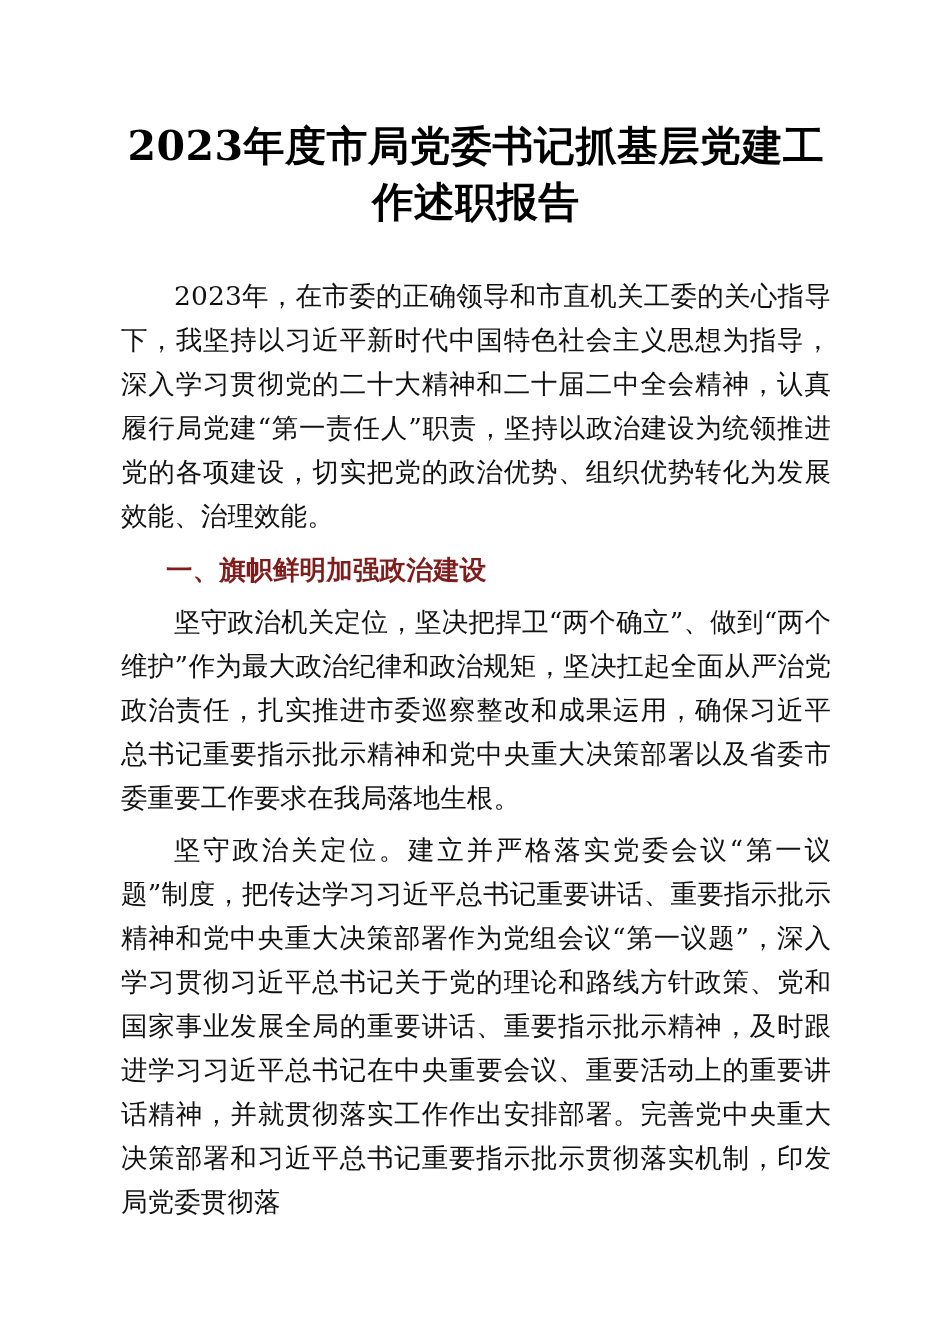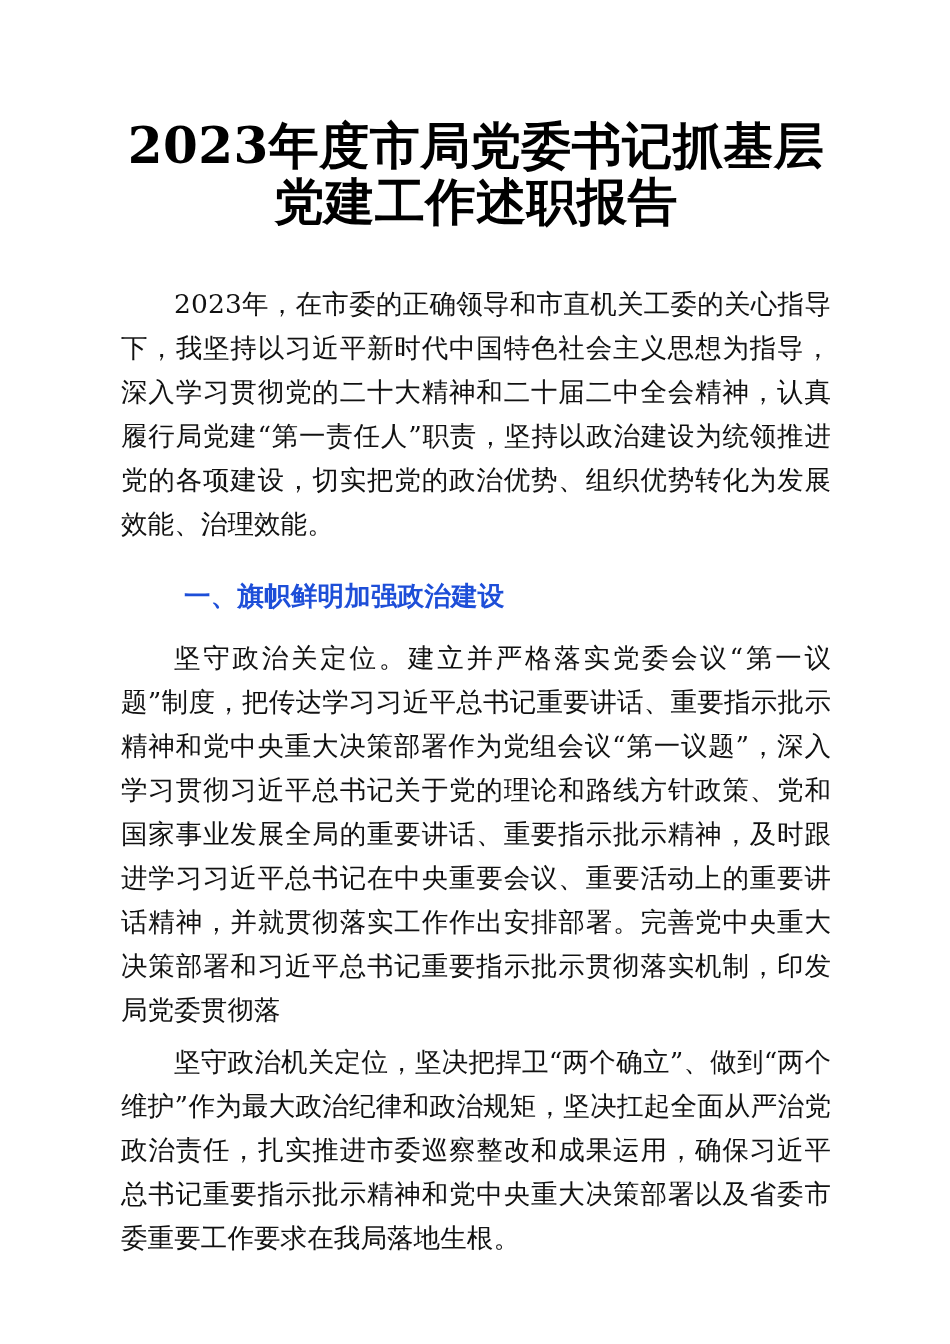--- a/index.html
+++ b/index.html
@@ -22,39 +22,39 @@
     position: absolute;
     left: 113px;
     top: 118px;
     width: 726px;
   }
 
   
   .doc-title {
     font-family: "DejaVu Serif", "Liberation Serif", serif;
     font-weight: bold;
-    font-size: 50px;
+    font-size: 41px;
     line-height: 56px;
     text-align: center;
     color: #000000;
     letter-spacing: 0.5px;
-    margin: 0 0 8px 0;
+    margin: 0 0 0 0;
     padding: 0 4px;
     word-break: break-all;
   }
 
   
   .section-heading {
     font-family: "DejaVu Sans", "Liberation Sans", sans-serif;
     font-weight: bold;
     font-size: 26.5px;
     line-height: 44px;
-    color: #1d4ed8;
+    color: #7f1d1d;
     text-indent: 53px;
-    margin: 18px;
+    margin: 0;
     padding: 0;
     letter-spacing: 0.2px;
   }
 
   
   .body-para {
     font-family: "DejaVu Serif", "Liberation Serif", serif;
     font-size: 26.5px;
     line-height: 44px;
     color: #111111;
@@ -79,18 +79,18 @@
     <h1 class="doc-title">2023年度市局党委书记抓基层党建工作述职报告</h1>
 
     <div class="spacer-title-to-body"></div>
 
     <p class="body-para">2023年，在市委的正确领导和市直机关工委的关心指导下，我坚持以习近平新时代中国特色社会主义思想为指导，深入学习贯彻党的二十大精神和二十届二中全会精神，认真履行局党建“第一责任人”职责，坚持以政治建设为统领推进党的各项建设，切实把党的政治优势、组织优势转化为发展效能、治理效能。</p>
 
     <div class="spacer-para-to-heading"></div>
 
     <h2 class="section-heading">一、旗帜鲜明加强政治建设</h2>
 
+    <p class="body-para">坚守政治机关定位，坚决把捍卫“两个确立”、做到“两个维护”作为最大政治纪律和政治规矩，坚决扛起全面从严治党政治责任，扎实推进市委巡察整改和成果运用，确保习近平总书记重要指示批示精神和党中央重大决策部署以及省委市委重要工作要求在我局落地生根。</p>
+
     <p class="body-para">坚守政治关定位。建立并严格落实党委会议“第一议题”制度，把传达学习习近平总书记重要讲话、重要指示批示精神和党中央重大决策部署作为党组会议“第一议题”，深入学习贯彻习近平总书记关于党的理论和路线方针政策、党和国家事业发展全局的重要讲话、重要指示批示精神，及时跟进学习习近平总书记在中央重要会议、重要活动上的重要讲话精神，并就贯彻落实工作作出安排部署。完善党中央重大决策部署和习近平总书记重要指示批示贯彻落实机制，印发局党委贯彻落</p>
-
-    <p class="body-para">坚守政治机关定位，坚决把捍卫“两个确立”、做到“两个维护”作为最大政治纪律和政治规矩，坚决扛起全面从严治党政治责任，扎实推进市委巡察整改和成果运用，确保习近平总书记重要指示批示精神和党中央重大决策部署以及省委市委重要工作要求在我局落地生根。</p>
 
   </div>
 </div>
 
 </body></html>

